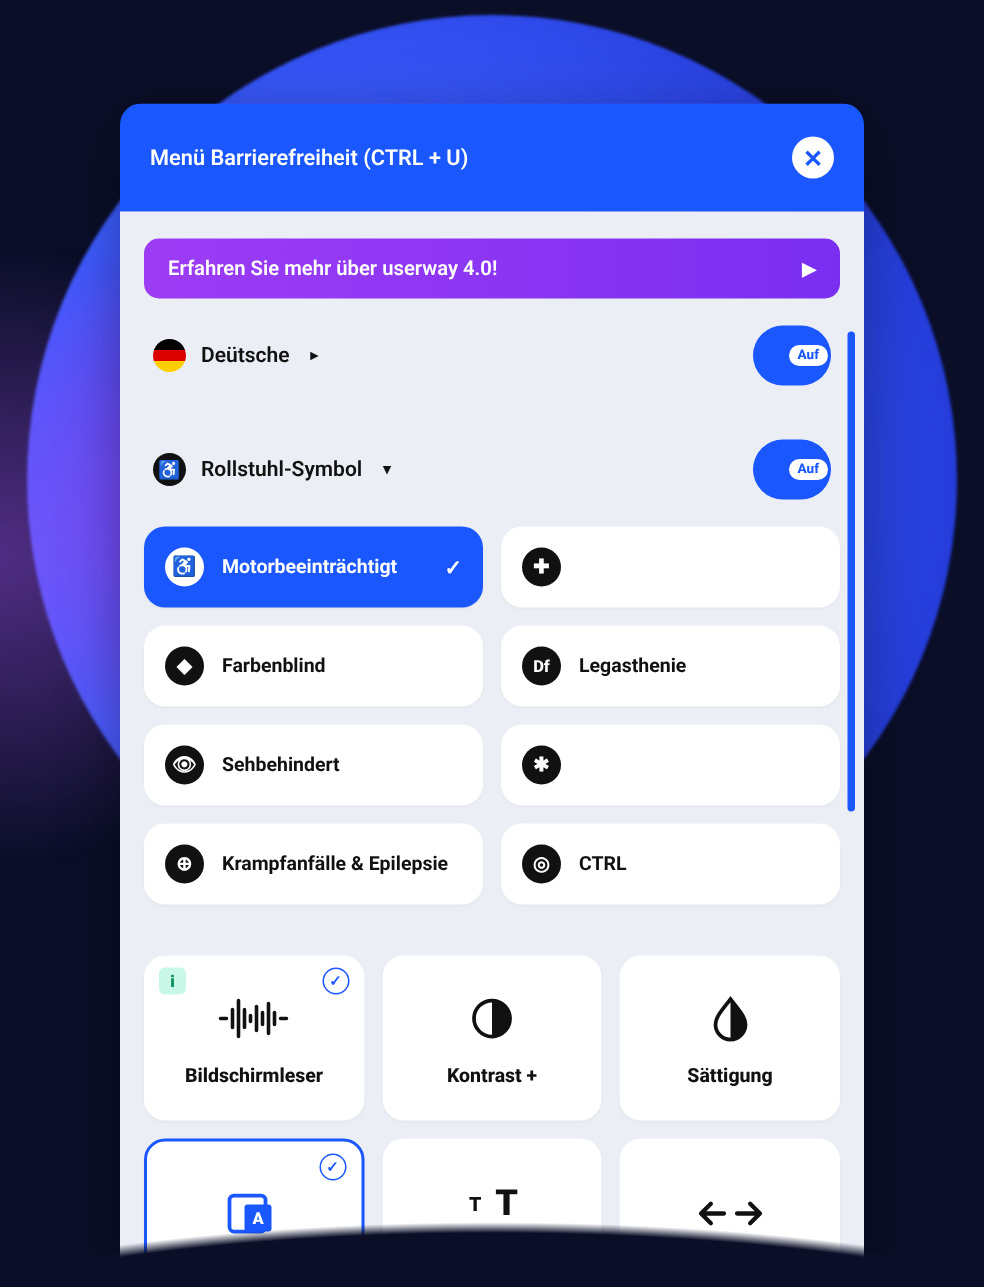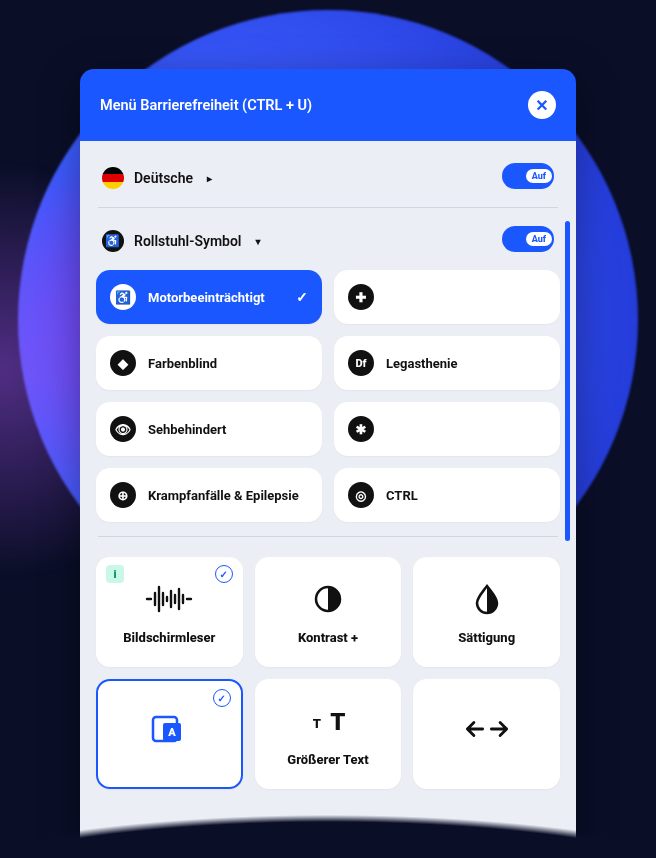--- a/index.html
+++ b/index.html
@@ -96,36 +96,36 @@
     display: flex;
     align-items: center;
     justify-content: space-between;
     cursor: pointer;
   }
   .banner .arrow {
     font-size: 12px;
   }
   .row {
     display: flex;
-    align-items: flex-end;
+    align-items: center;
     justify-content: space-between;
     padding: 4px 6px;
   }
   .lang-left {
     display: flex; align-items: center; gap: 10px;
     font-size: 14px; font-weight: 600; color: #111;
     cursor: pointer;
   }
   .flag {
     width: 22px; height: 22px; border-radius: 50%;
     background: linear-gradient(to bottom, #000 0 33.3%, #dd0000 33.3% 66.6%, #ffce00 66.6% 100%);
     flex-shrink: 0;
   }
   .toggle {
-    width: 52px; height: 26px;
+    width: 52px; height: 40px;
     background: #1a57ff;
     border-radius: 999px;
     display: flex; align-items: center;
     padding: 2px;
     justify-content: flex-end;
     cursor: pointer;
     position: relative;
   }
   .toggle .pill {
     background: #fff;
@@ -244,20 +244,24 @@
     <span>Menü Barrierefreiheit (CTRL + U)</span>
     <div class="close-btn">
       <span>✕</span>
     </div>
   </div>
 
   <div class="panel-body">
 
     <div class="scrollbar"></div>
 
+    <div class="banner">
+      <span>Erfahren Sie mehr über userway 4.0!</span>
+      <span class="arrow">▶</span>
+    </div>
 
     <div class="row">
       <div class="lang-left">
         <span class="flag"></span>
         <span>Deütsche</span>
         <span class="caret">▸</span>
       </div>
       <div class="toggle">
         <span class="pill">Auf</span>
       </div>

